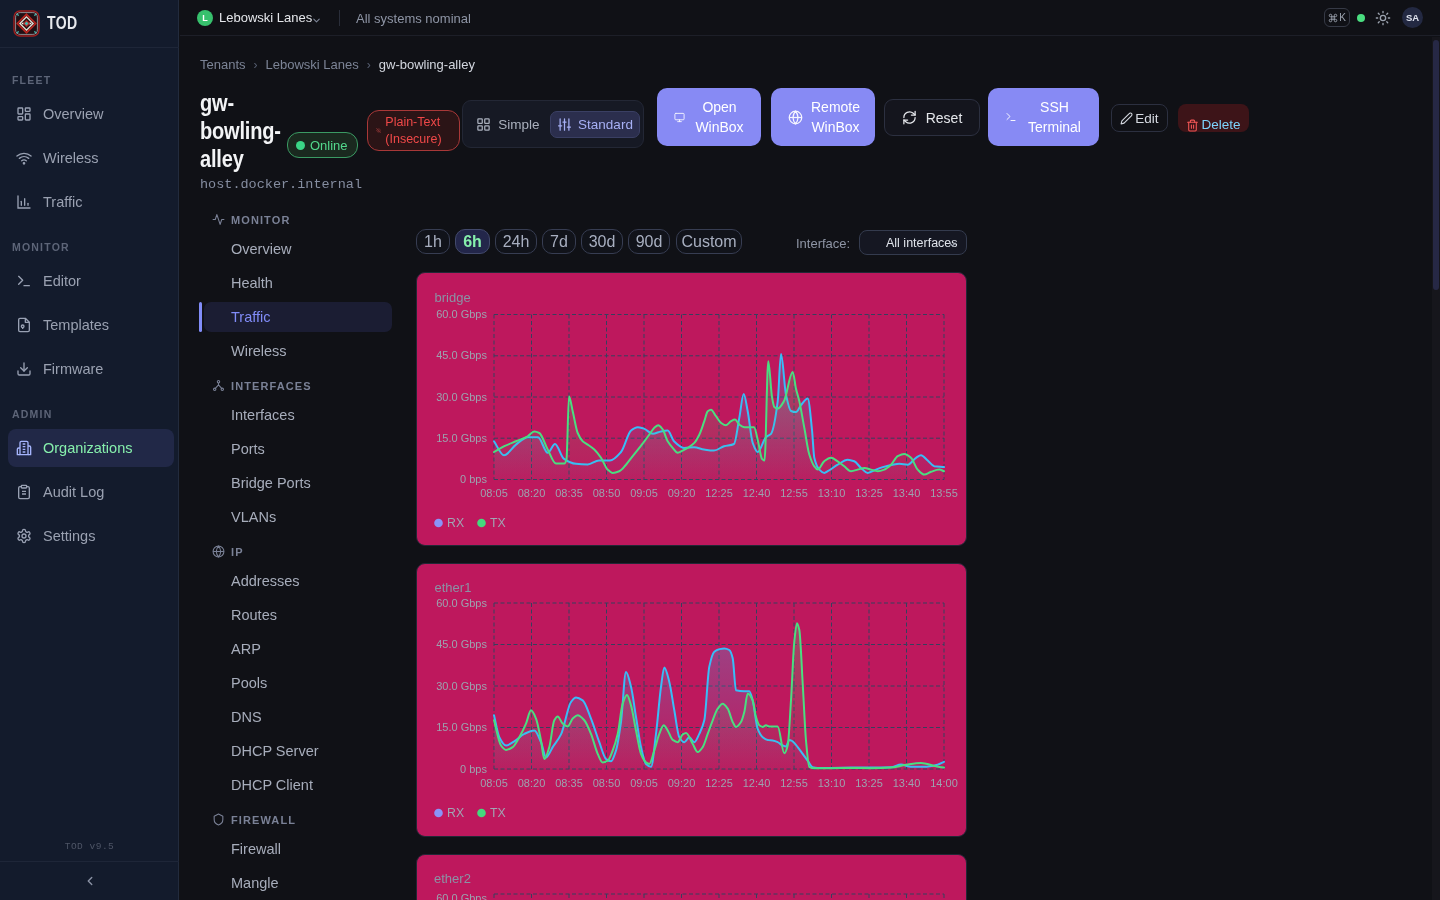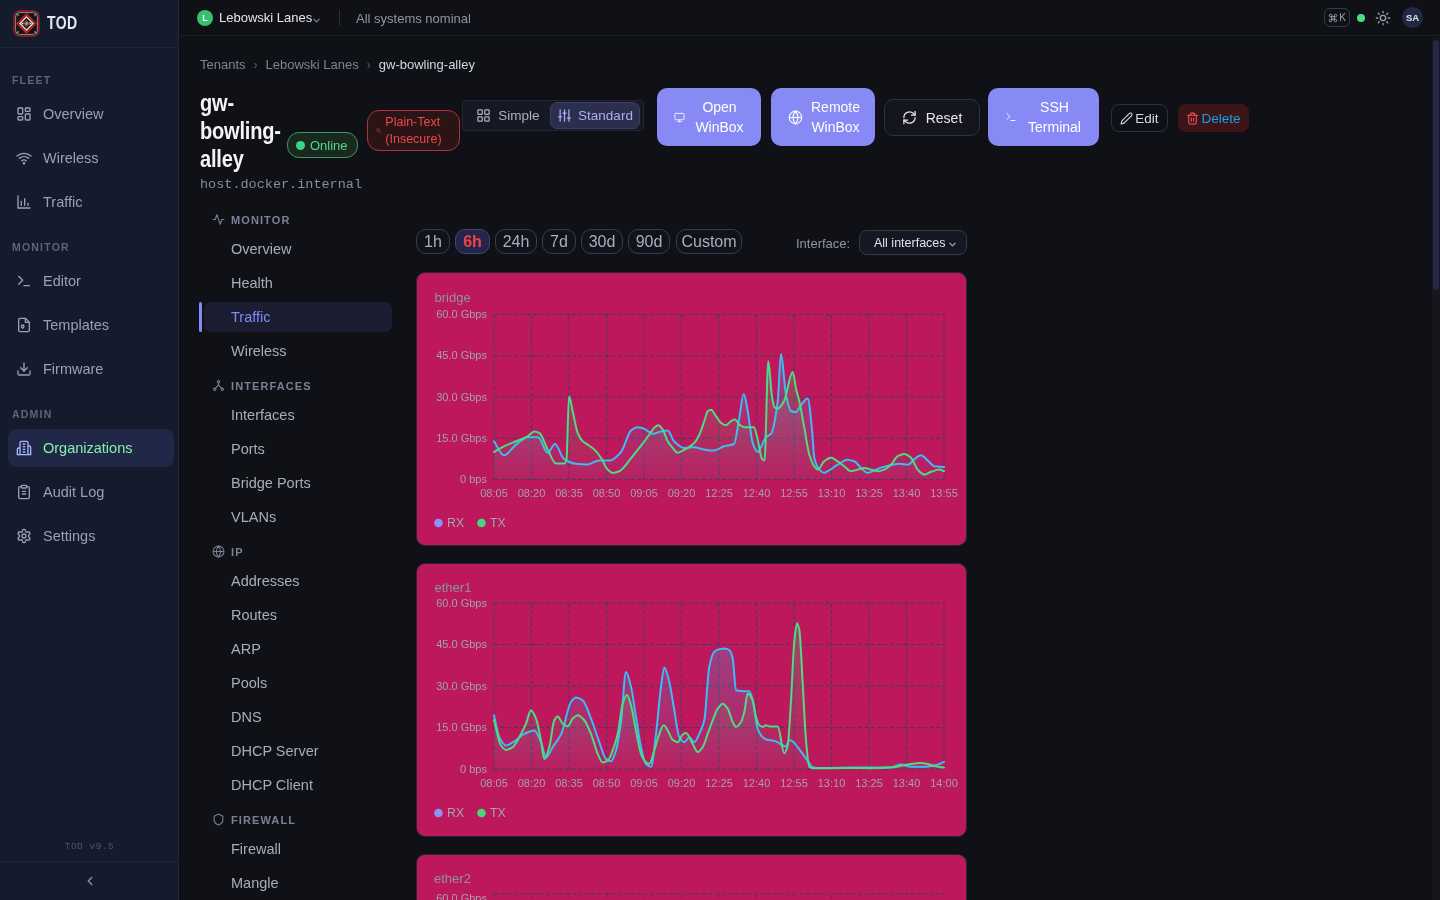--- a/index.html
+++ b/index.html
@@ -29,42 +29,42 @@
 
 .bc{position:absolute;left:200px;top:57px;font-size:13px;color:#7c8496;display:flex;align-items:center;gap:8px}
 .bc .last{color:#d3d7df}
 .bc .sep{color:#565e70;font-size:12px}
 #title{position:absolute;left:200px;top:89px;width:110px;font-size:23px;line-height:28px;font-weight:700;color:#f3f4f6;letter-spacing:-0.2px;transform:scaleX(.87);transform-origin:left top;opacity:.999}
 #host{position:absolute;left:200px;top:177px;font-family:"Liberation Mono",monospace;font-size:13.5px;color:#858da0}
 .pill-online{position:absolute;left:287px;top:132px;height:26px;border:1.3px solid #3b9a63;background:#1a291f;border-radius:12px;color:#52d88c;font-size:13px;display:flex;align-items:center;padding:0 9px 0 8px;gap:5px}
 .pill-online i{width:9px;height:9px;border-radius:50%;background:#3ad586}
 .pill-warn{position:absolute;left:367px;top:110px;width:93px;height:41px;border:1.3px solid #a83838;background:#2b1416;border-radius:12px;color:#ef4848;font-size:12.5px;line-height:17px;display:flex;align-items:center;padding:0 6px 0 8px;gap:4px}
 
-.seg{position:absolute;left:462px;top:100px;height:31px;background:#161924;border:1px solid #232735;border-radius:4px;display:flex;align-items:center;padding:0 3px}
+.seg{position:absolute;left:462px;top:100px;height:48px;background:#161924;border:1px solid #232735;border-radius:9px;display:flex;align-items:center;padding:0 3px}
 .seg .s1{display:flex;align-items:center;gap:7px;color:#aab0bd;font-size:13.5px;width:84px;justify-content:center}
 .seg .s2{display:flex;align-items:center;gap:6px;color:#a7b0f5;font-size:13.5px;background:#2b2e4d;border:1px solid #3a3f63;border-radius:7px;height:27px;width:90px;justify-content:center}
 .btnbig{position:absolute;top:88px;height:58px;border-radius:10px;background:#878af4;color:#fff;font-size:14px;line-height:20px;display:flex;align-items:center;gap:6px;padding:0 13px 0 17px}
 .btnbig svg{flex:none;opacity:.92}
 .btnbig .t{text-align:center;flex:1}
 #bt-open{left:657px;width:104px}
 #bt-remote{left:771px;width:104px}
 #bt-ssh{left:988px;width:111px}
 .btn-reset{position:absolute;left:884px;top:99px;width:96px;height:37px;border:1px solid #2c3040;border-radius:9px;background:#14151d;color:#e5e7eb;font-size:14px;display:flex;align-items:center;justify-content:center;gap:9px}
 .btn-edit{position:absolute;left:1111px;top:104px;width:57px;height:28px;border:1px solid #2c3040;border-radius:8px;color:#d6dae2;font-size:13.5px;display:flex;align-items:center;justify-content:center;gap:2px}
-.btn-del{position:absolute;left:1178px;top:104px;width:71px;height:28px;border-radius:8px;background:#3d1418;color:#0ea5e9;font-size:13.5px;display:flex;align-items:center;justify-content:center;gap:2px}
+.btn-del{position:absolute;left:1178px;top:104px;width:71px;height:28px;border-radius:8px;background:#3d1418;color:#7dd3fc;font-size:13.5px;display:flex;align-items:flex-end;justify-content:center;gap:2px}
 
 .smlab{position:absolute;left:212px;font-size:11px;font-weight:700;letter-spacing:1.1px;color:#7a8196;display:flex;align-items:center;gap:6px}
 .smitem{position:absolute;left:204px;width:188px;height:30px;border-radius:7px;display:flex;align-items:center;padding-left:27px;font-size:14.5px;color:#a7adbb}
 .smitem.act{background:#1b1d33;color:#818cf8}
 .smbar{position:absolute;left:199px;width:3px;height:30px;background:#818cf8;border-radius:2px}
 
 .tpill{position:absolute;top:229px;height:25px;border:1px solid #373d52;border-radius:10px;color:#a8afc0;font-size:16px;display:flex;align-items:center;justify-content:center;background:#11131a}
-.tpill.act{background:#23264a;border-color:#42496b;color:#ef4444;font-weight:700}
+.tpill.act{background:#23264a;border-color:#42496b;color:#86efac;font-weight:700}
 #iflab{position:absolute;left:796px;top:236px;font-size:13px;color:#8e95a5}
-#ifsel{position:absolute;left:859px;top:230px;width:108px;height:25px;border:1px solid #343b4e;border-radius:8px;background:#151722;color:#dfe3ea;font-size:12.5px;display:flex;align-items:center;padding-left:14px}
+#ifsel{position:absolute;left:859px;top:230px;width:108px;height:25px;border:1px solid #343b4e;border-radius:8px;background:#151722;color:#dfe3ea;font-size:12.5px;display:flex;align-items:center;padding-left:26px}
 #ifsel svg{position:absolute;right:8px;top:8px}
 
 .card{position:absolute;left:416px;width:551px;background:#be185d;border:1px solid #232736;border-radius:9px}
 </style></head><body>
 <div id="page">
     <div id="sidebar">
       <div id="sblogo">
         <span class="lg"><svg width="27" height="27" viewBox="0 0 27 27">
             <rect x="1" y="1" width="25" height="25" rx="6" fill="#201015" stroke="#9e2020" stroke-width="1.4"></rect>
             <rect x="2.6" y="2.6" width="21.8" height="21.8" rx="4.5" fill="none" stroke="#8a8d92" stroke-width="1"></rect>

